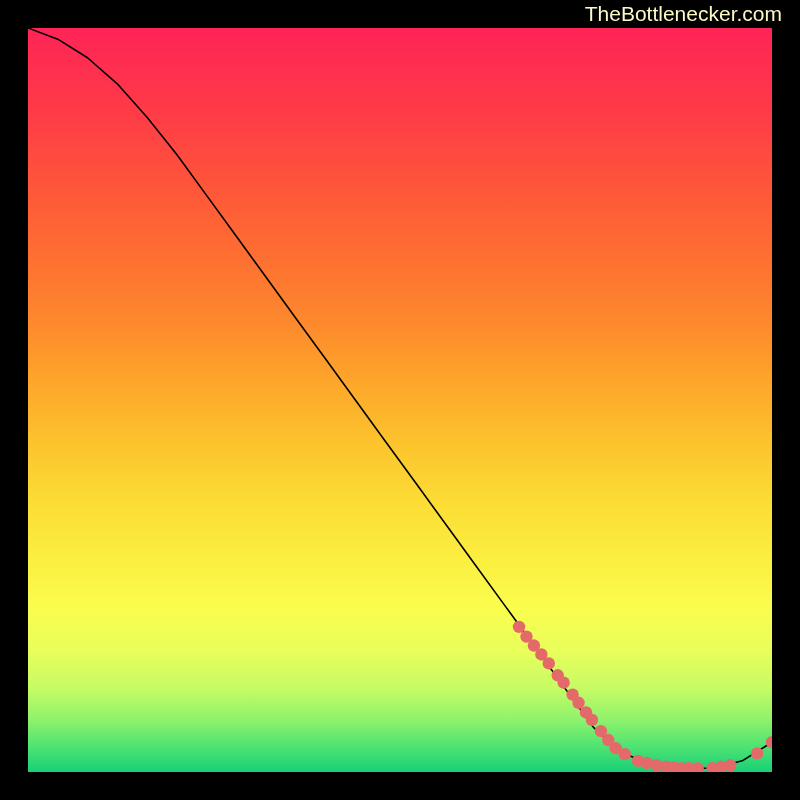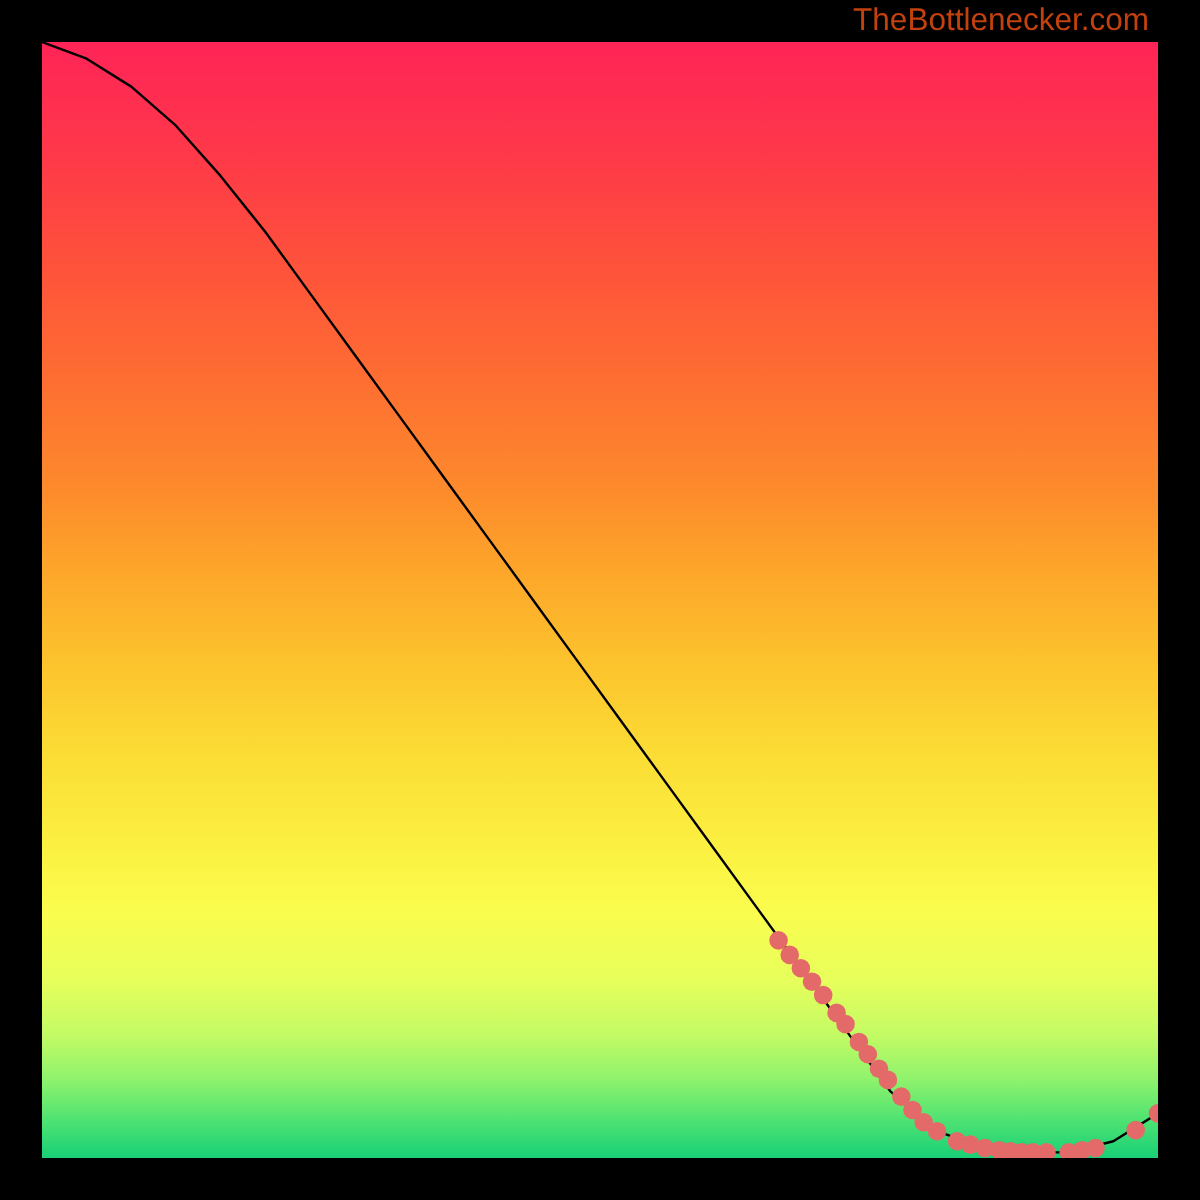--- a/index.html
+++ b/index.html
@@ -1,22 +1,22 @@
 <!DOCTYPE html>
 <html><head>
 <meta charset="utf-8">
 <style>
   * { margin: 0; padding: 0; box-sizing: border-box; }
   body { width: 800px; height: 800px; background: #000; position: relative; overflow: hidden; }
 
   .attribution {
     position: absolute;
     top: 2px;
-    right: 34px;
-    color: #c2410c;
+    right: 18px;
+    color: #fef9c3;
     font-family: Arial, Helvetica, sans-serif;
     font-size: 21px;
     font-weight: 500;
     z-index: 10;
   }
 
   .plot-area {
     position: absolute;
     left: 28px;
     top: 28px;

